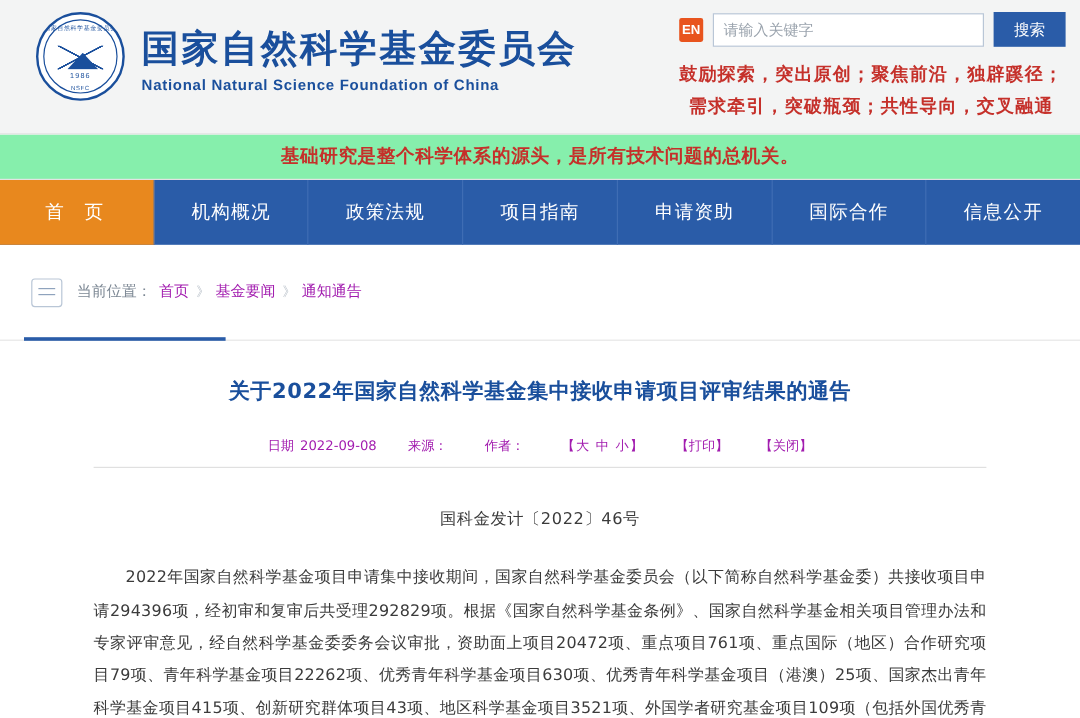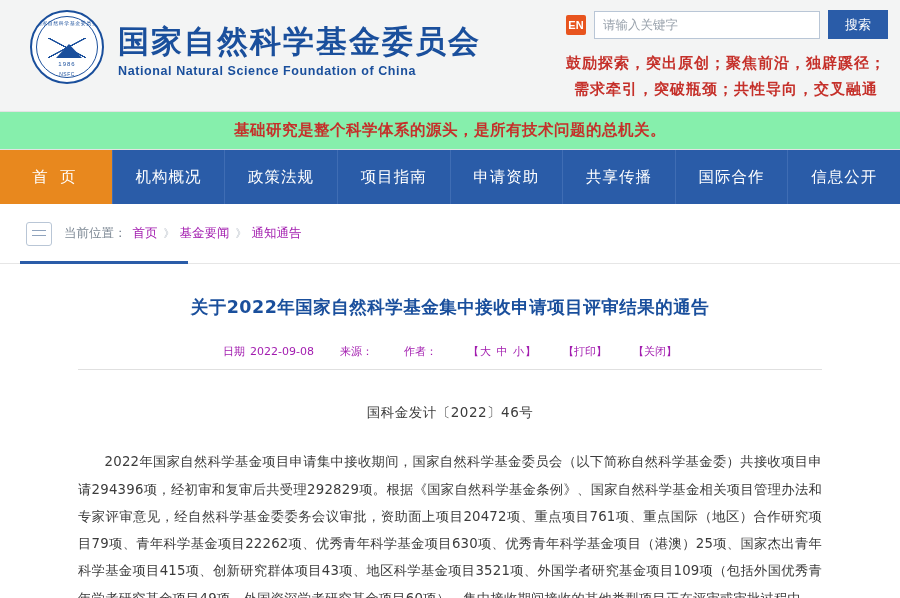--- a/index.html
+++ b/index.html
@@ -166,33 +166,33 @@
     background: #2a5ca8;
     display: flex;
     align-items: stretch;
   }
   .nav-item {
     flex: 1;
     display: flex;
     align-items: center;
     justify-content: center;
     color: #ffffff;
-    font-family: Liberation Sans, sans-serif;
+    font-family: Liberation Mono, monospace;
     font-size: 15.5px;
     letter-spacing: 1px;
     cursor: pointer;
     border-right: 1px solid #3f6db4;
   }
   .nav-item:last-child { border-right: none; }
   .nav-item.active { background: #e8881e; }
   .nav-item.home { letter-spacing: 4px; }
 
   
   .crumb-wrap {
-    height: 60px;
+    height: 80px;
     display: flex;
     align-items: center;
     padding: 0 17px 0 26px;
     position: relative;
     border-bottom: 1px solid #e6e6e6;
   }
   .crumb-icon {
     width: 26px; height: 24px;
     border: 1px solid #b9c6d6;
     border-radius: 3px;
@@ -309,21 +309,20 @@
 <div class="banner">
   <span>基础研究是整个科学体系的源头，是所有技术问题的总机关。</span>
 </div>
 
 <div class="nav">
   <div class="nav-item active home">首 页</div>
   <div class="nav-item">机构概况</div>
   <div class="nav-item">政策法规</div>
   <div class="nav-item">项目指南</div>
   <div class="nav-item">申请资助</div>
-  <div class="nav-item">共享传播</div>
   <div class="nav-item">国际合作</div>
   <div class="nav-item">信息公开</div>
 </div>
 
 <div class="crumb-wrap">
   <div class="crumb-icon"></div>
   <div class="crumb">
     <span>当前位置：</span>
     <a>首页</a>
     <span class="sep">》</span>

